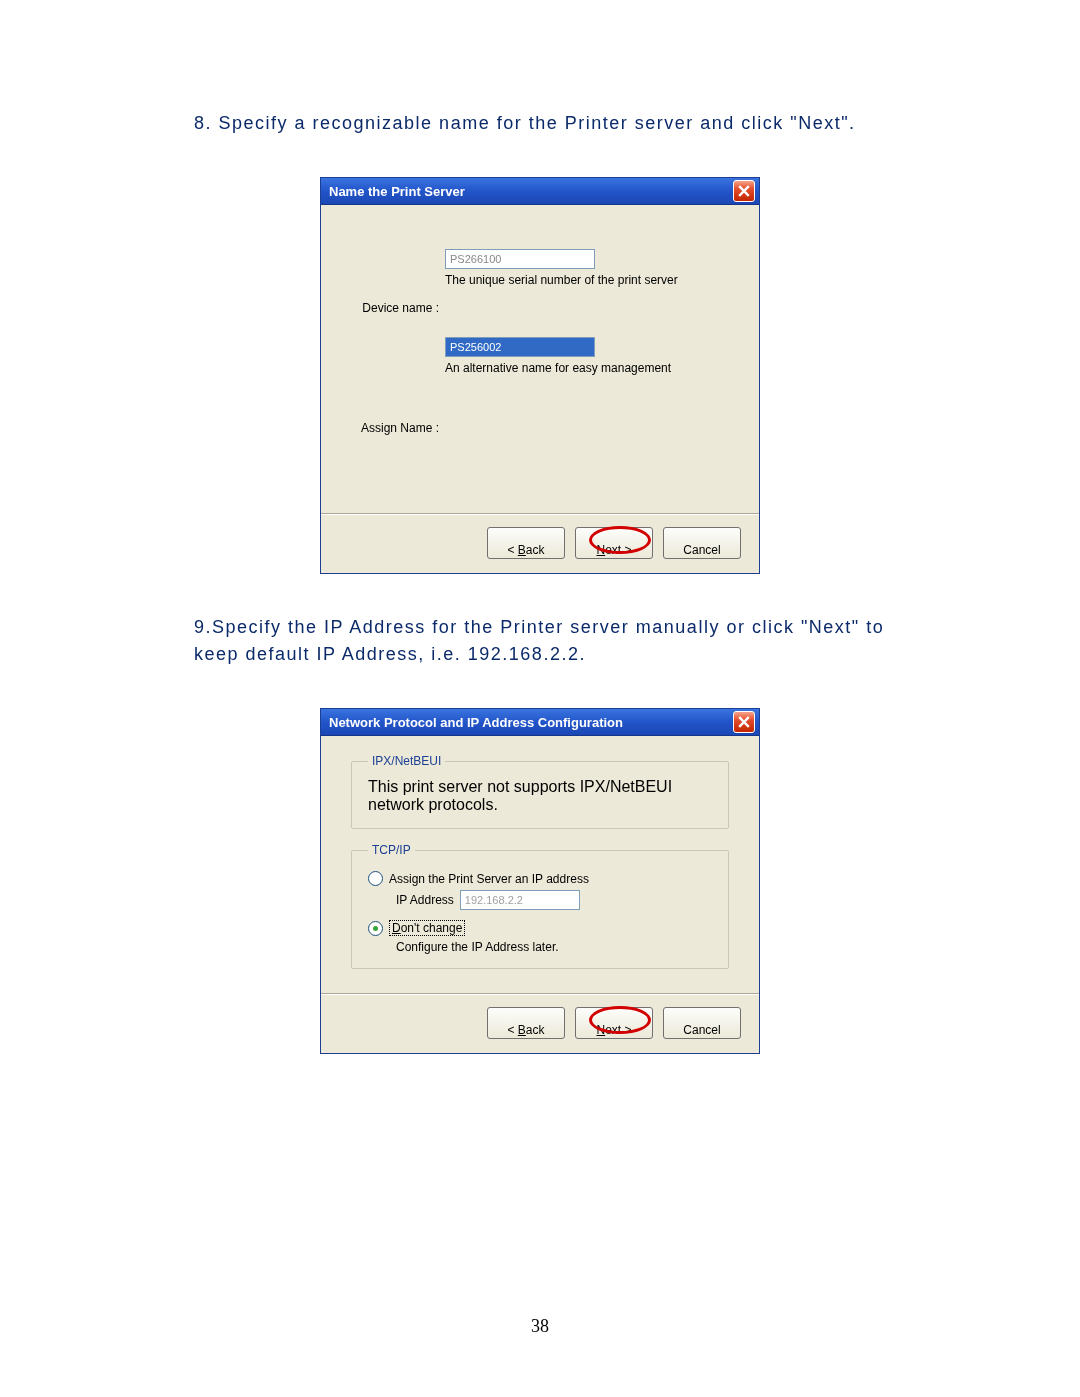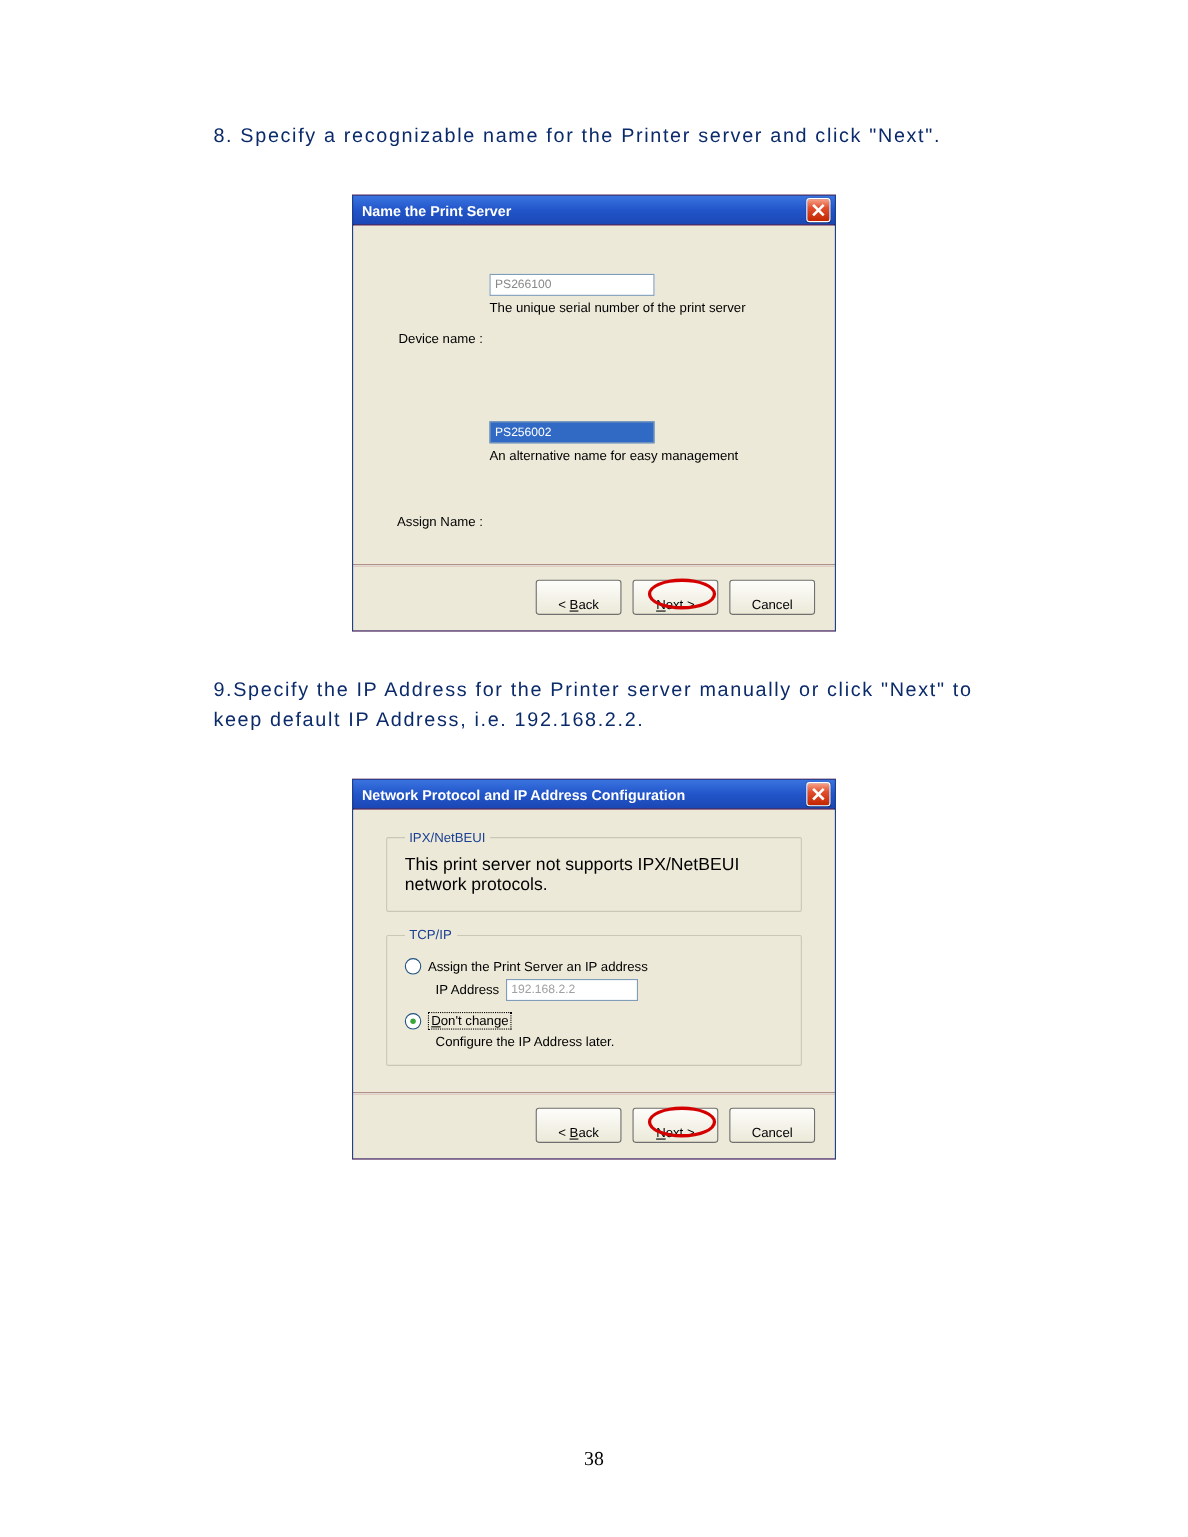--- a/index.html
+++ b/index.html
@@ -67,21 +67,21 @@
     width: 96px; text-align: right; padding-right: 6px; padding-top: 3px;
     font-size: 12px; color: #000;
   }
   .field-row .ctl { flex: 1; }
   input.txt {
     width: 150px; height: 20px; box-sizing: border-box;
     border: 1px solid #7f9db9; padding: 1px 4px;
     font-family: Tahoma, Arial, sans-serif; font-size: 11px;
     color: #888; background: #fff;
   }
-  input.txt.sel { background: #316ac5; color: #fff; margin-top: 46px; }
+  input.txt.sel { background: #316ac5; color: #fff; }
   .hint { font-size: 12px; color: #000; margin: 4px 0 28px 0; }
   .divider {
     height: 1px; background: #aca899; margin: 0;
     border-bottom: 1px solid #fff;
   }
   .btnbar {
     display: flex; justify-content: flex-end; gap: 10px;
     padding: 12px 18px 14px 18px; background: #ece9d8;
     position: relative;
   }

